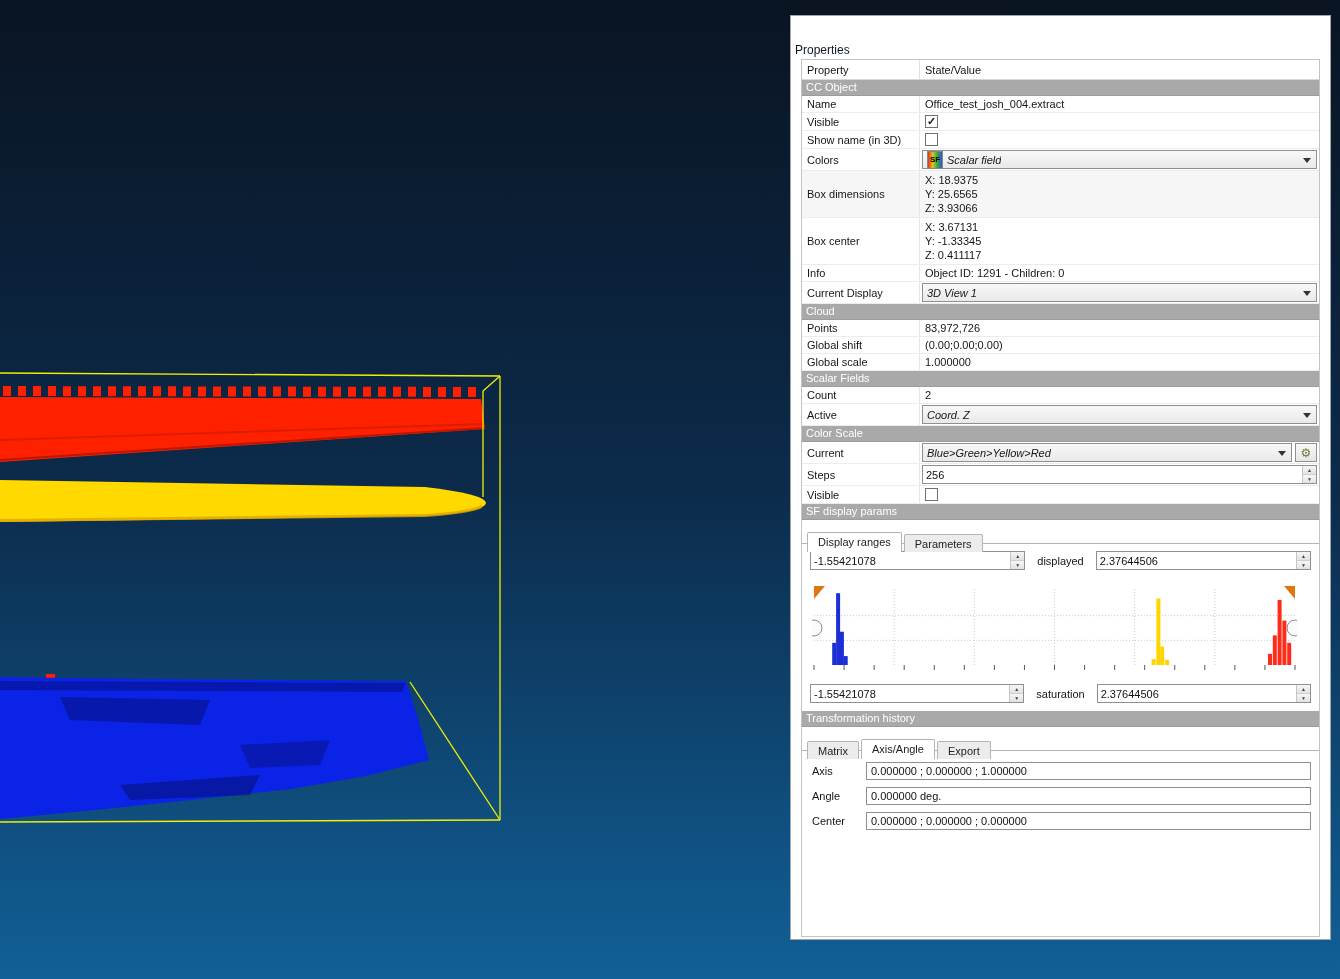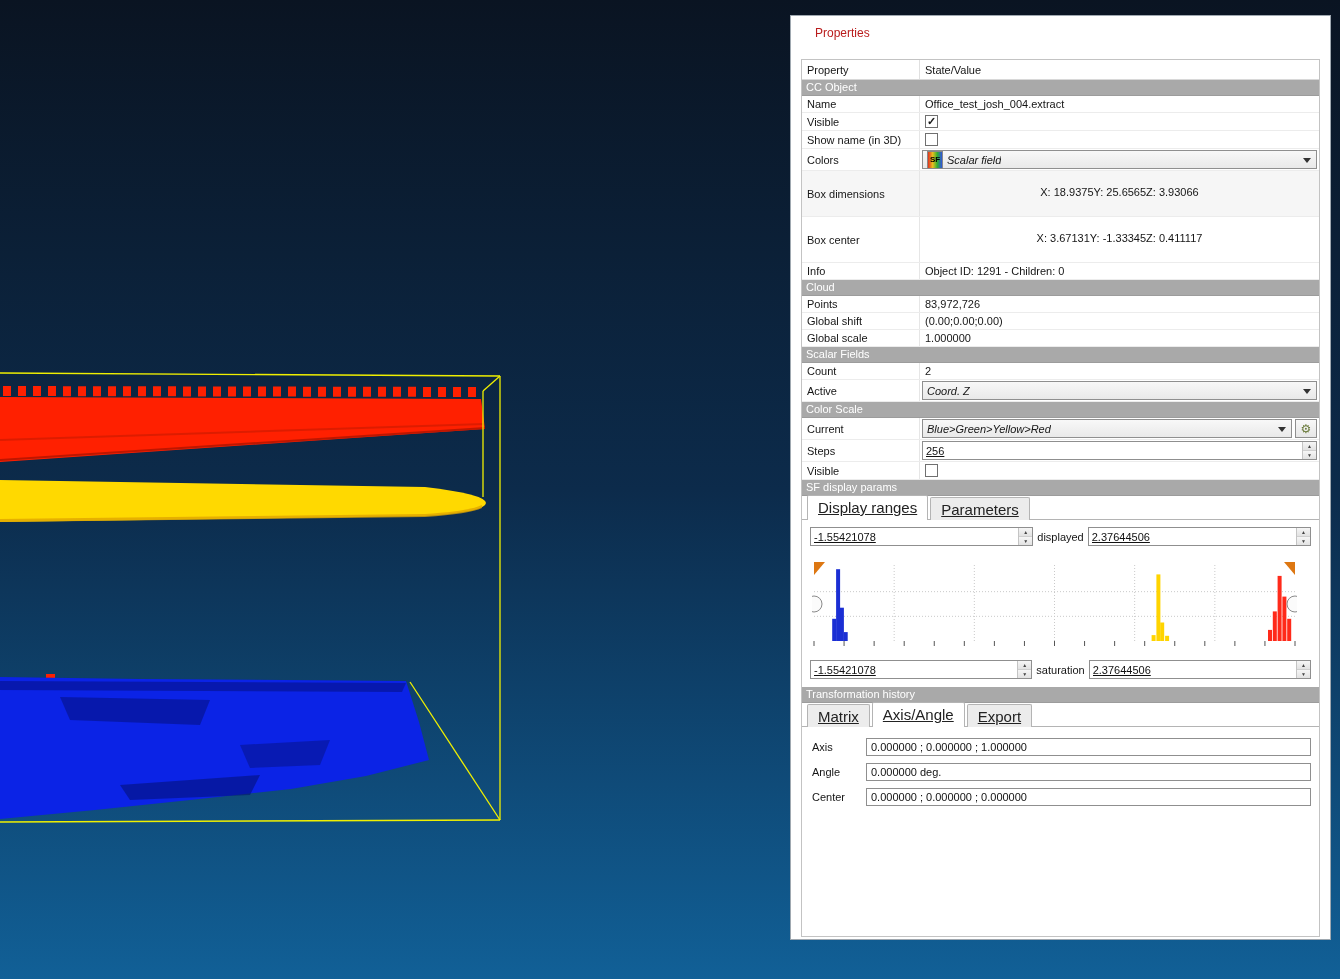--- a/index.html
+++ b/index.html
@@ -3,71 +3,71 @@
 <meta charset="utf-8">
 <style>
   * { margin:0; padding:0; box-sizing:border-box; }
   html,body { width:1340px; height:979px; overflow:hidden; font-family:"Liberation Sans",sans-serif; }
   body { position:relative; background:linear-gradient(180deg,#0a1422 0%,#0c2b4b 50%,#116097 100%); }
 
   #scene { position:absolute; left:0; top:0; }
 
   .panel { position:absolute; left:790px; top:15px; width:541px; height:925px;
            background:#ffffff; border:1px solid #9fa8b0; }
-  .panel-title { color:#b91c1c; font-size:12px; padding:10px 0 0 24px; height:42px; }
+  .panel-title { color:#0f172a; font-size:12px; padding:10px 0 0 4px; height:42px;margin-top:17px; }
 
   .ptable { position:absolute; left:10px; top:43px; width:519px; height:878px;
             border:1px solid #c3c3c3; background:#fff; font-size:11px; color:#151515; overflow:hidden; }
 
   .phead { display:flex; min-height:20px; align-items:center; border-bottom:1px solid #d8d8d8; background:#fff; }
   .phead > div { padding:2px 5px; }
   .phead .hc1 { width:118px; border-right:1px solid #e0e0e0; align-self:stretch; display:flex; align-items:center; }
   .phead .hc2 { flex:1; }
 
   .psec { min-height:16px; background:#a9a9a9; color:#ffffff; padding:1px 4px; border-bottom:1px solid #9c9c9c; }
 
   .prow { display:flex; align-items:stretch; border-bottom:1px solid #ececec; background:#fff; }
   .prow.alt { background:#f6f6f6; }
   .prow .lbl { width:118px; padding:2px 5px; border-right:1px solid #e6e6e6; display:flex; align-items:center; }
   .prow .val { flex:1; padding:2px 5px; display:flex; align-items:center; }
   .prow .val.pad0 { padding:1px 2px; }
-  .prow .val.multi { align-items:flex-start; justify-content:center; line-height:14px;margin-top:12px; }
+  .prow .val.multi { flex-direction:column; align-items:flex-start; justify-content:center; line-height:14px; }
   .h17 { min-height:17px; } .h21 { min-height:21px; } .h22 { min-height:22px; } .h46 { min-height:46px; }
 
   .cb { width:13px; height:13px; border:1px solid #707070; background:#fff;
         font-size:11px; line-height:11px; font-weight:bold; text-align:center; color:#1a1a1a; }
 
   .combo { flex:1; height:19px; display:flex; align-items:center; position:relative;
            background:linear-gradient(#f8f8f8,#e9e9e9); border:1px solid #8f8f8f; padding:0 18px 0 4px; cursor:default; }
   .combo .combo-text { white-space:nowrap; overflow:hidden;font-style:italic; }
   .carrow { position:absolute; right:5px; top:7px; width:0; height:0;
             border:4px solid transparent; border-top:5px solid #333; }
   .sficon { width:16px; height:18px; margin-right:4px; flex:0 0 auto;
             background:linear-gradient(90deg,#e03020,#e8c020,#30b030,#3050e0);
             font-size:8px; font-weight:bold; color:#000; display:flex; align-items:center; justify-content:center;
             border:1px solid #888; }
 
   .gearbtn { width:22px; height:19px; margin-left:3px; border:1px solid #8f8f8f;
              background:linear-gradient(#f8f8f8,#e6e6e6); display:flex; align-items:center; justify-content:center;
              font-size:12px; color:#6a7a3a; }
 
   .spinfield { flex:1; height:19px; display:flex; border:1px solid #8f8f8f; background:#fff; }
-  .spinfield input { border:0; outline:0; flex:1; min-width:0; font:11px "Liberation Sans",sans-serif; padding:0 3px; background:#fff; color:#111;text-decoration:underline; }
+  .spinfield input { border:0; outline:0; flex:1; min-width:0; font:11px "Liberation Sans",sans-serif; padding:0 3px; background:#fff; color:#111; }
   .spins { width:14px; display:flex; flex-direction:column; border-left:1px solid #c4c4c4; }
   .spins > div { flex:1; background:linear-gradient(#f6f6f6,#e2e2e2); display:flex; align-items:center;
                  justify-content:center; font-size:5px; color:#444; }
   .spins > div:first-child { border-bottom:1px solid #cfcfcf; }
 
   .tabbar { display:flex; align-items:flex-end; height:24px; padding:3px 0 0 5px;
             border-bottom:1px solid #b4b4b4; background:#fff; }
   .tab { padding:3px 10px 2px 10px; margin-right:2px; border:1px solid #b4b4b4; border-bottom:none;
-         border-radius:2px 2px 0 0; background:#ececec; color:#222; position:relative; top:1px; font-size:15px;text-decoration:underline; }
+         border-radius:2px 2px 0 0; background:#ececec; color:#222; position:relative; top:9px; font-size:11px; }
   .tab.active { background:#fff; padding-bottom:4px; z-index:2; }
 
-  .rangebar { display:flex; align-items:center; margin:7px 8px 0 8px; }
+  .rangebar { display:flex; align-items:center; gap:8px; margin:7px 8px 0 8px; }
   .rangebar .rlabel { flex:0 0 auto; padding:0 4px; }
   .rangebar .spinfield { flex:1; }
 
   .hist { margin:10px 24px 2px 10px; width:485px; height:97px; position:relative; }
   .hist svg { display:block; background:#ffffff; border:0; }
 
   .tpane-rows { padding:4px 8px 8px 4px; }
   .trow { display:flex; align-items:center; gap:20px; margin-top:7px; }
   .trow .tlbl { width:40px; text-align:left; padding-left:6px; }
   .trow input { flex:1; height:18px; border:1px solid #8f8f8f; font:11px "Liberation Sans",sans-serif; padding:0 4px; color:#111; background:#fff; outline:0; }
@@ -164,20 +164,29 @@
         <div>Y: -1.33345</div>
         <div>Z: 0.411117</div>
       </div>
     </div>
 
     <div class="prow h17">
       <div class="lbl">Info</div>
       <div class="val">Object ID: 1291 - Children: 0</div>
     </div>
 
+    <div class="prow h21">
+      <div class="lbl">Current Display</div>
+      <div class="val pad0">
+        <div class="combo">
+          <span class="combo-text">3D View 1</span>
+          <span class="carrow"></span>
+        </div>
+      </div>
+    </div>
 
     <div class="psec">Cloud</div>
 
     <div class="prow h17">
       <div class="lbl">Points</div>
       <div class="val">83,972,726</div>
     </div>
     <div class="prow h17">
       <div class="lbl">Global shift</div>
       <div class="val">(0.00;0.00;0.00)</div>

